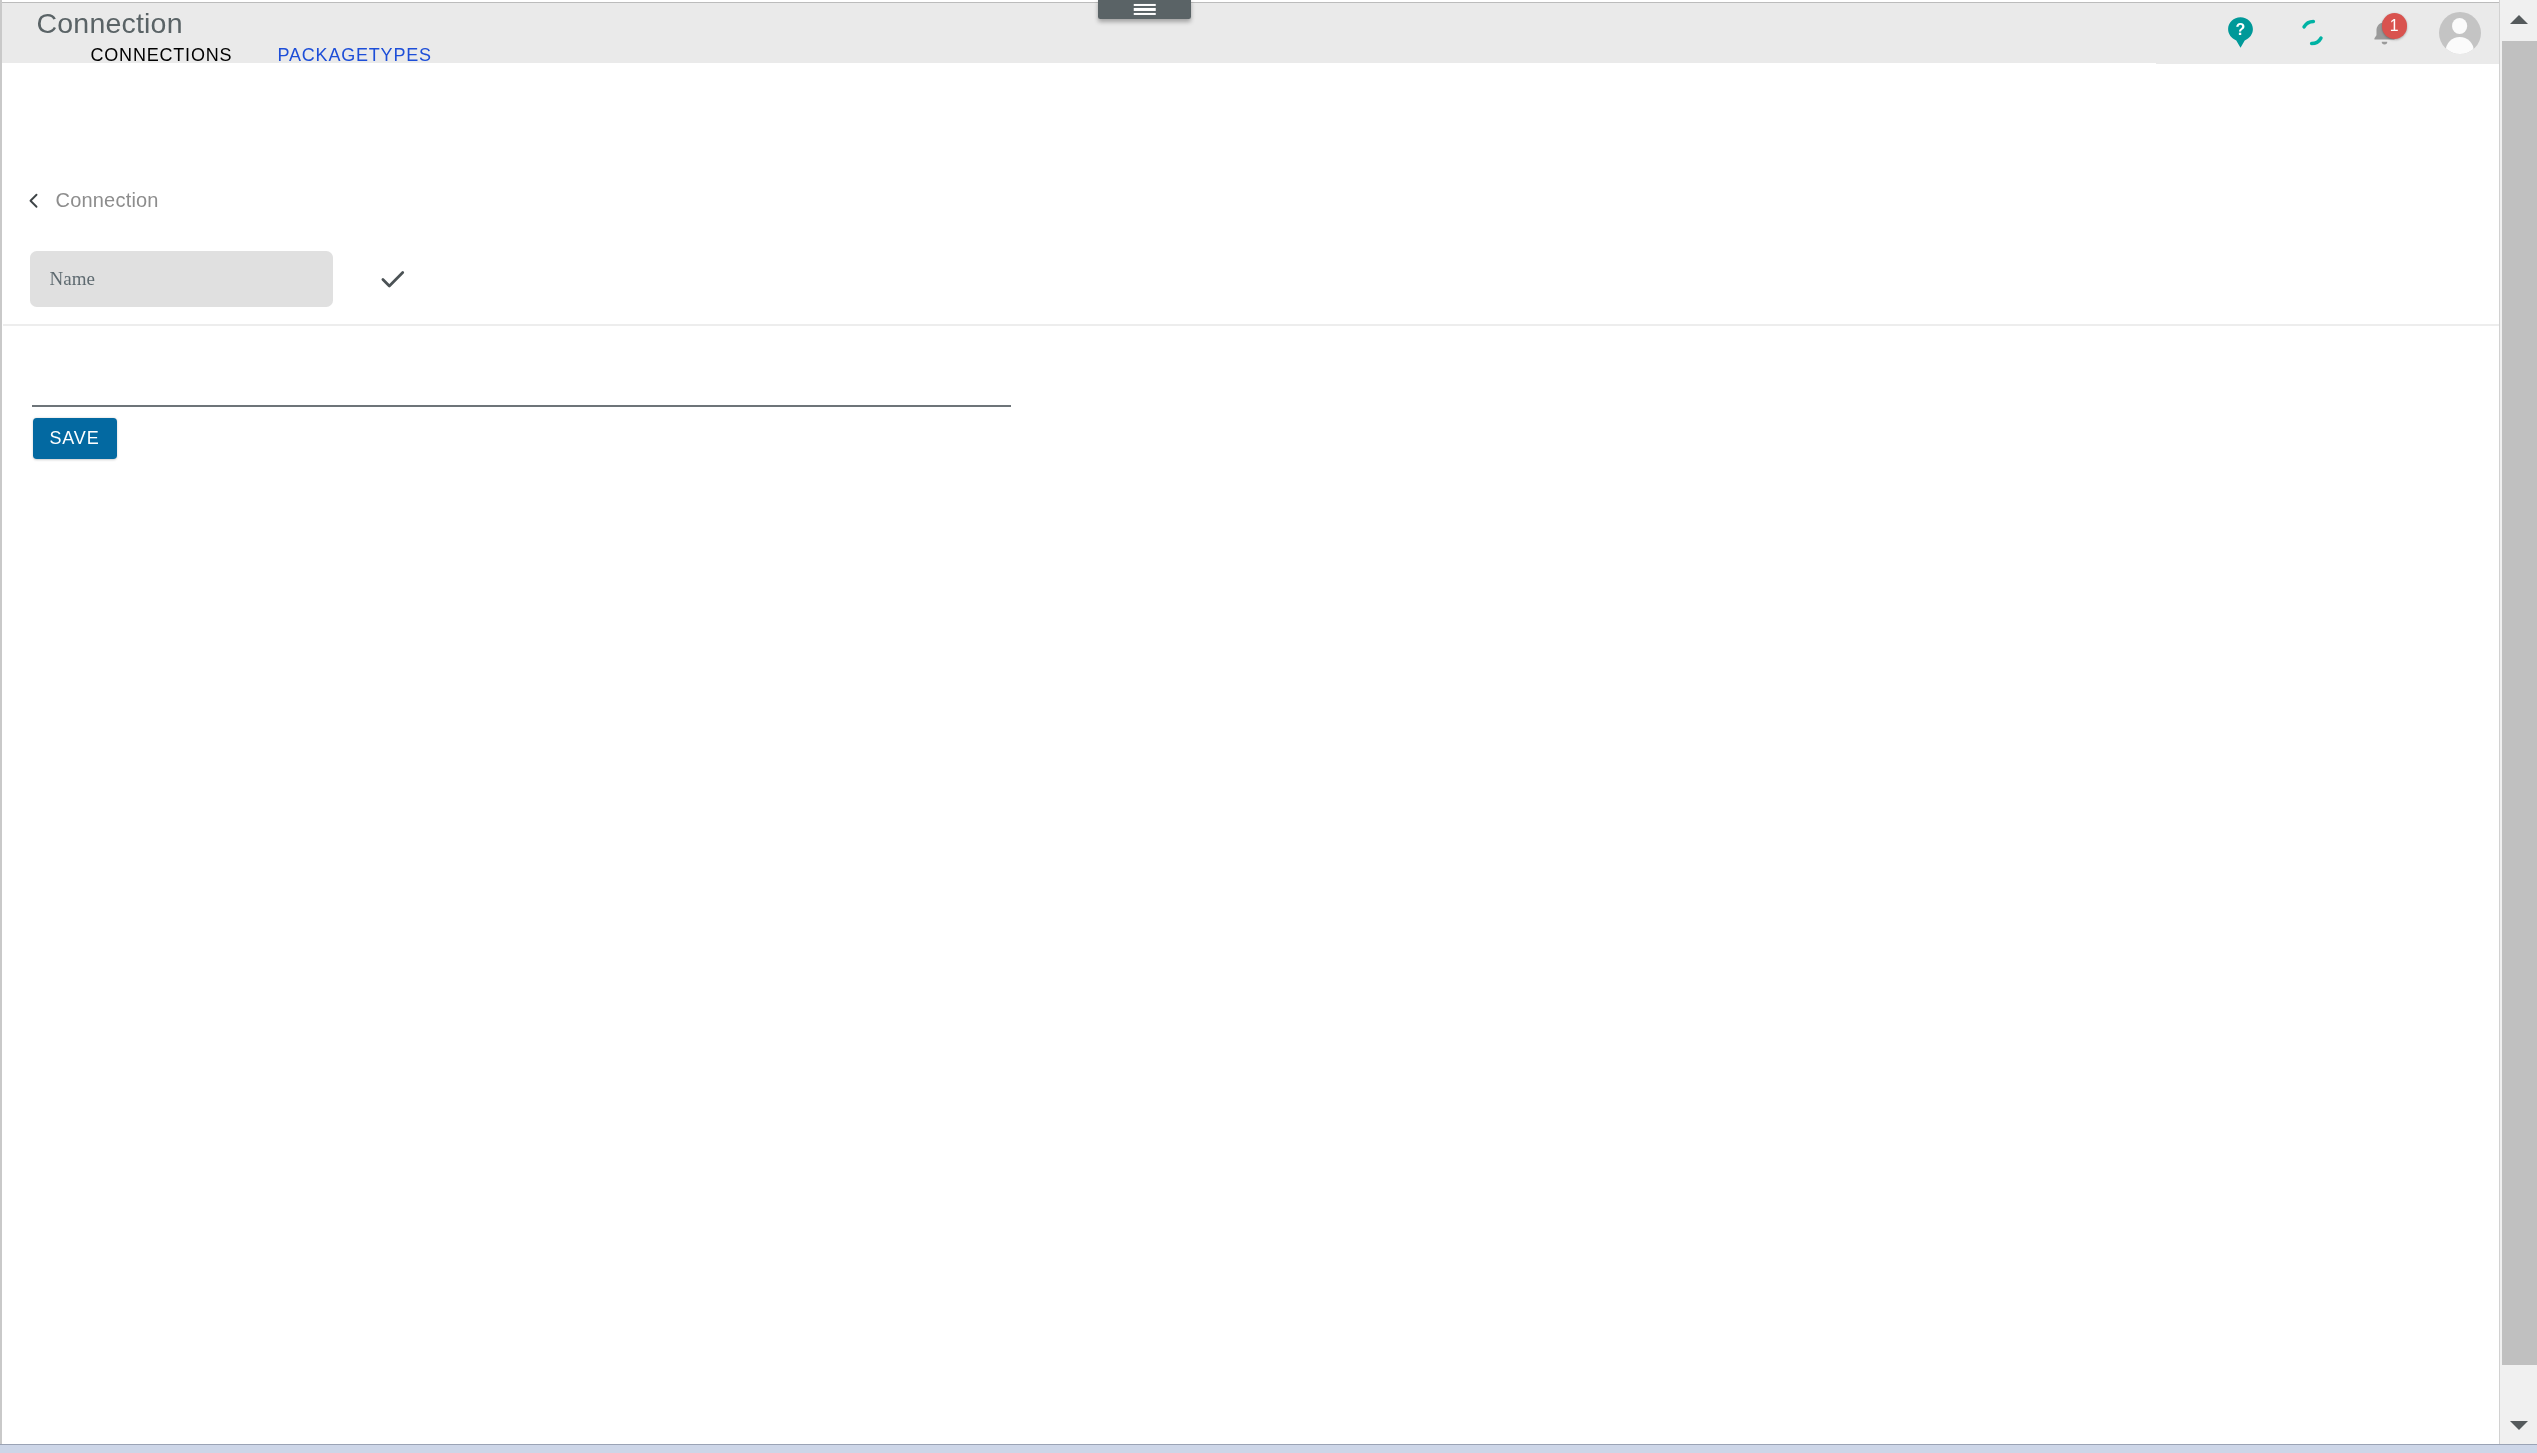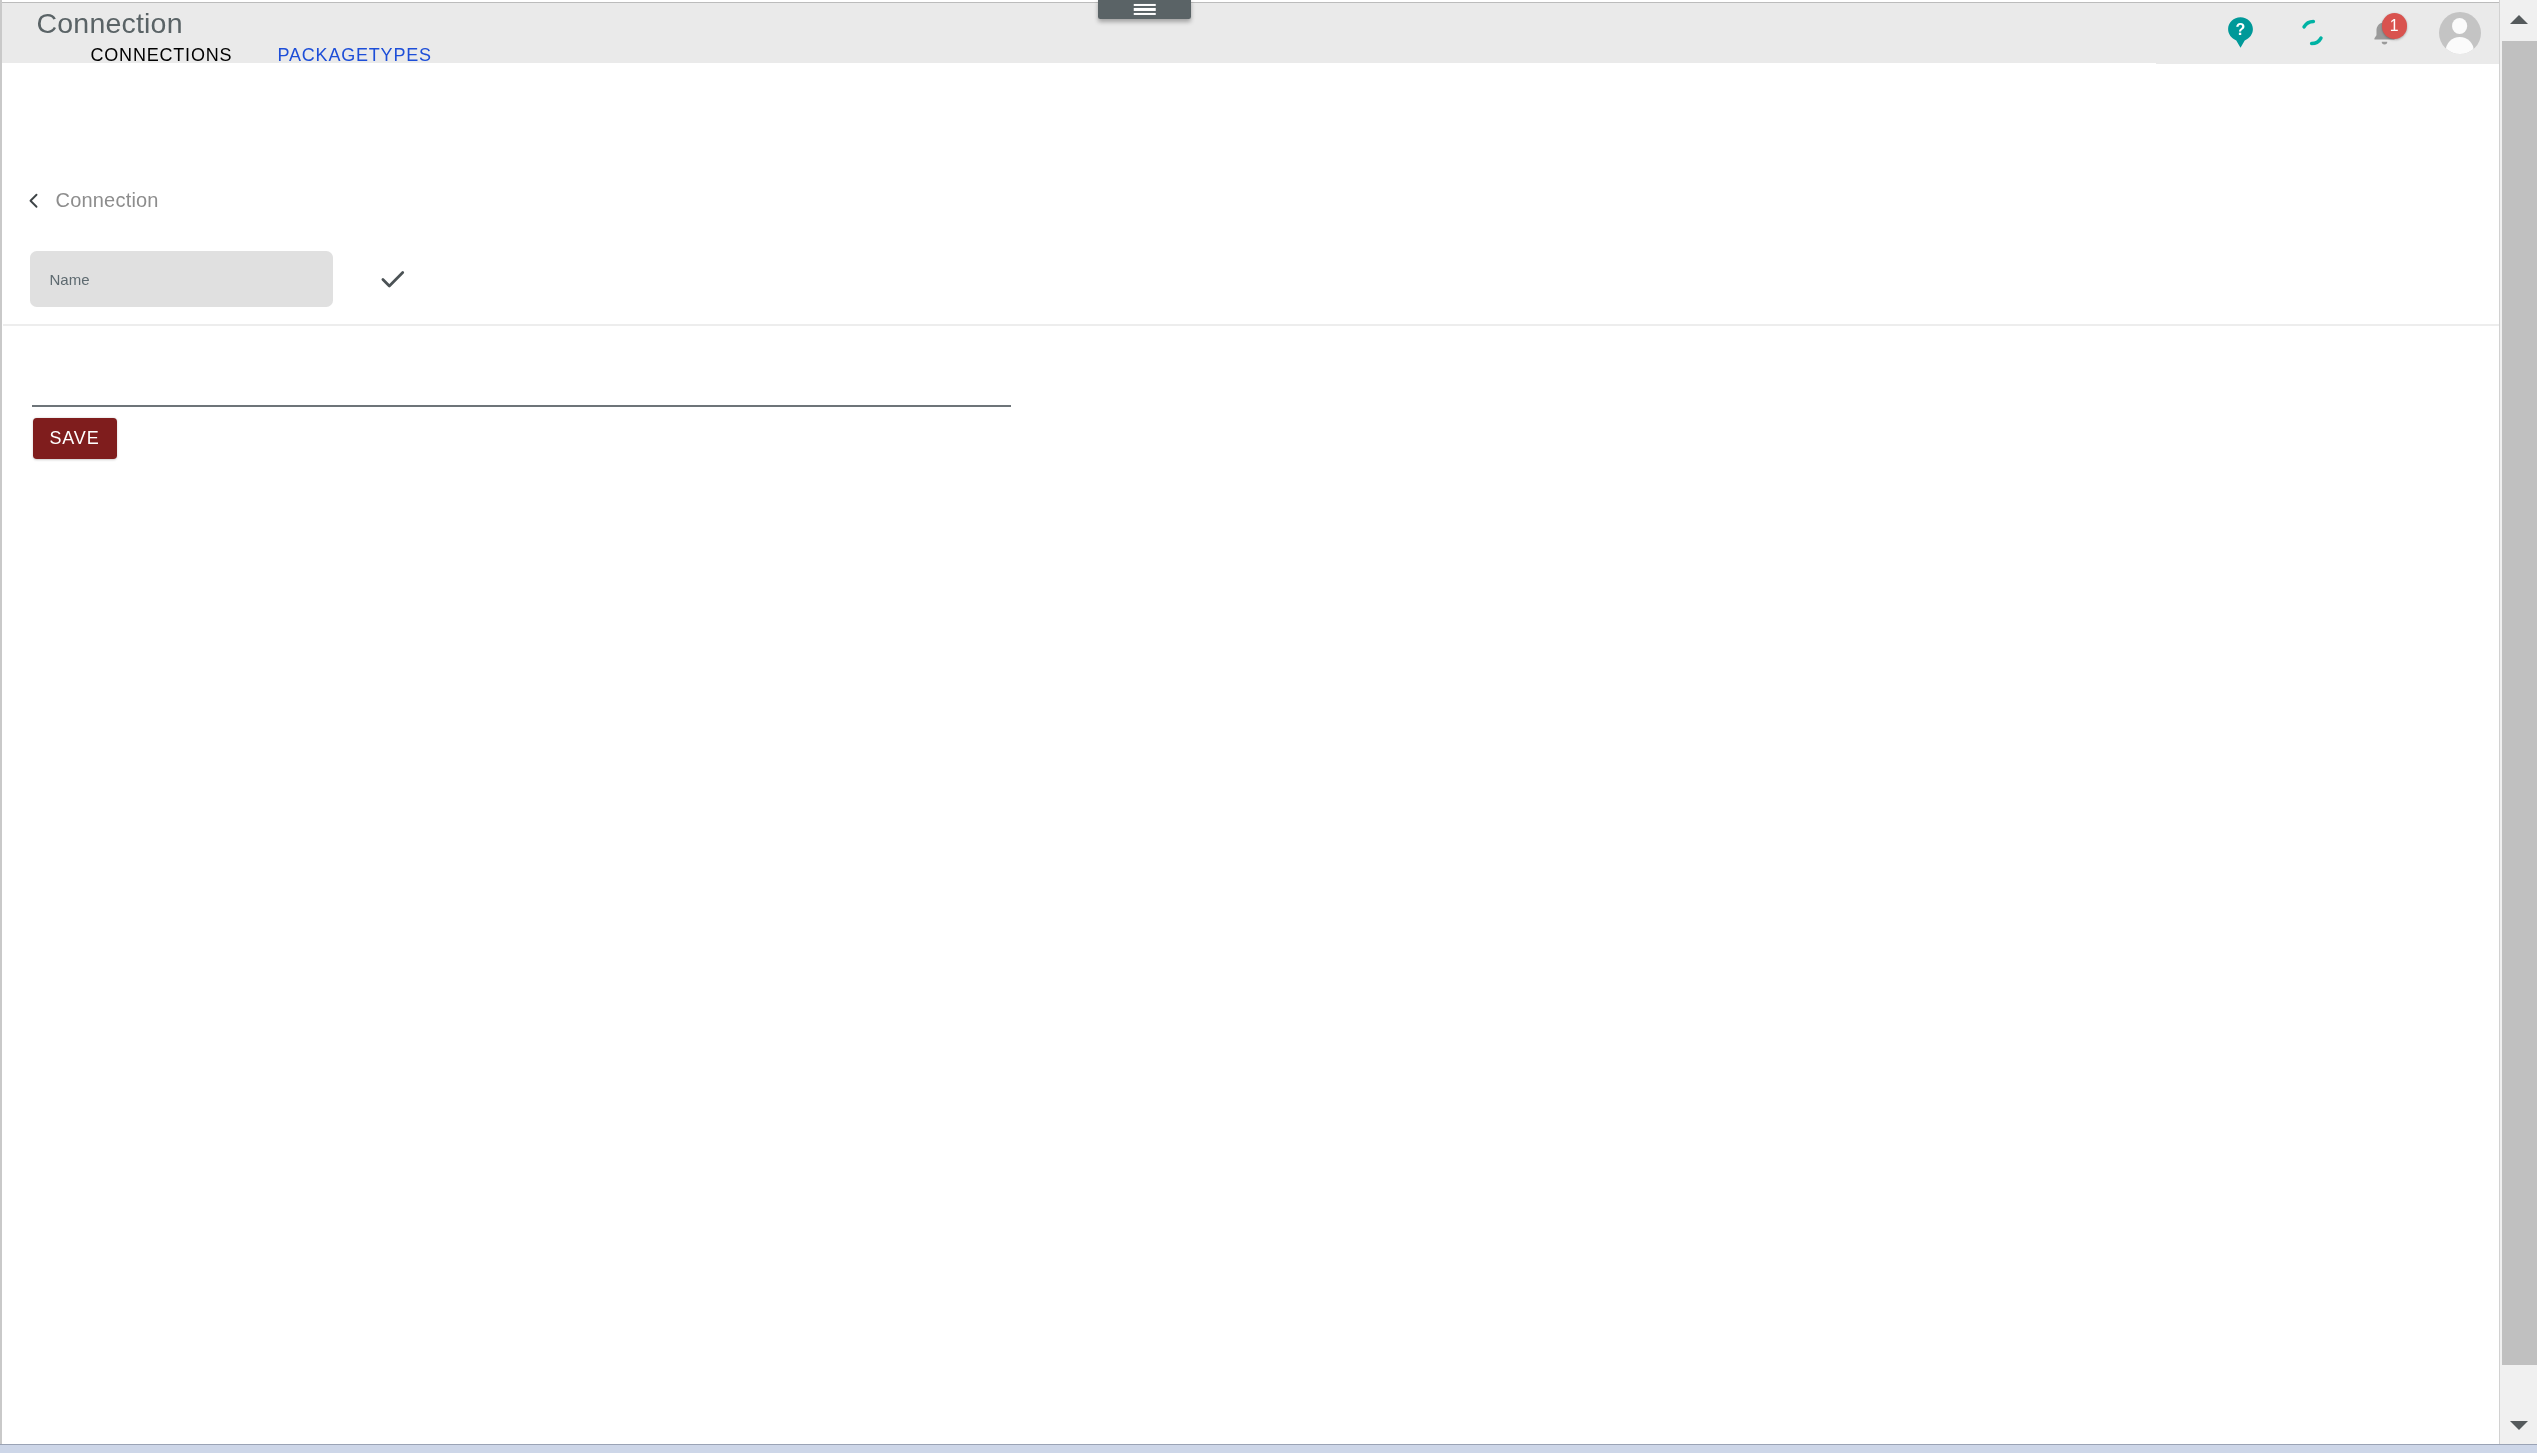--- a/index.html
+++ b/index.html
@@ -217,23 +217,23 @@
     display: flex;
     align-items: center;
   }
   .name-field {
     width: 303px;
     height: 56px;
     background: #e0e0e0;
     border: none;
     border-radius: 6.8px;
     padding: 0 19.5px;
-    font-size: 15px;
+    font-size: 19px;
     color: #5e6a70;
-    font-family: Liberation Sans, sans-serif;
+    font-family: Liberation Serif, serif;
     outline: none;
   }
   .name-field::placeholder { color: #5e6a70; opacity: 1; }
   .check-icon {
     margin-left: 44px;
     width: 31.5px;
     height: 31.5px;
     cursor: pointer;
   }
 
@@ -283,21 +283,21 @@
     background: #6d7479;
   }
 
   
   .save-button {
     position: absolute;
     left: 31px;
     top: 355px;
     width: 84px;
     height: 41px;
-    background: #7f1d1d;
+    background: #0369a1;
     border: none;
     border-radius: 3.8px;
     color: #ffffff;
     font-size: 18px;
     letter-spacing: 0.8px;
     font-family: "Liberation Sans", sans-serif;
     cursor: pointer;
     box-shadow: 0 0.8px 2.3px rgba(0,0,0,0.20);
   }
 

